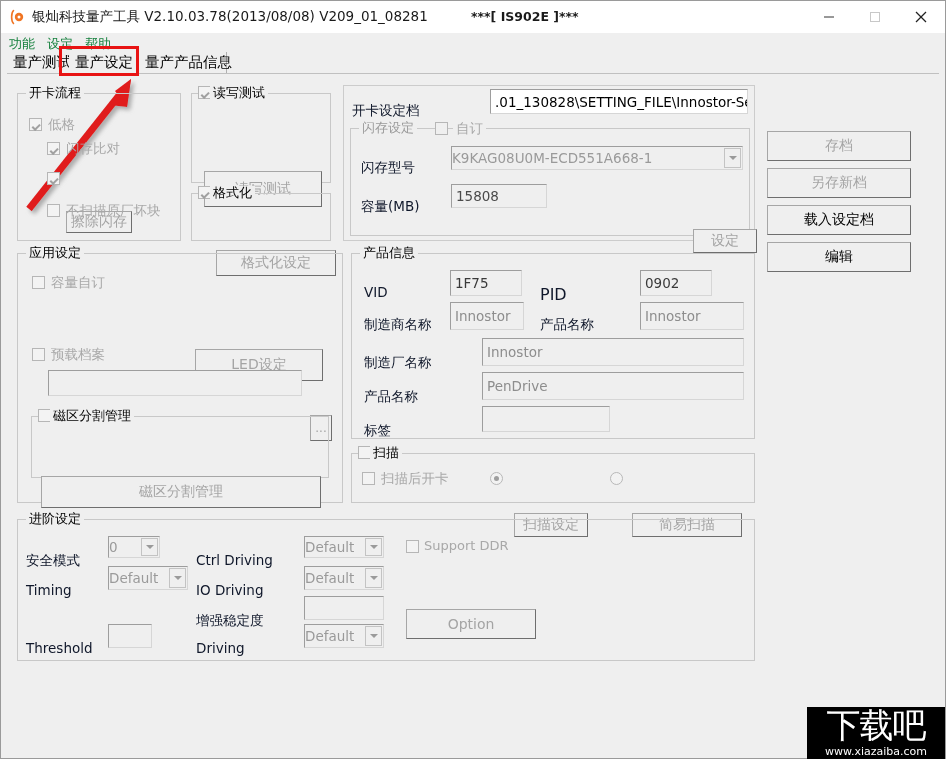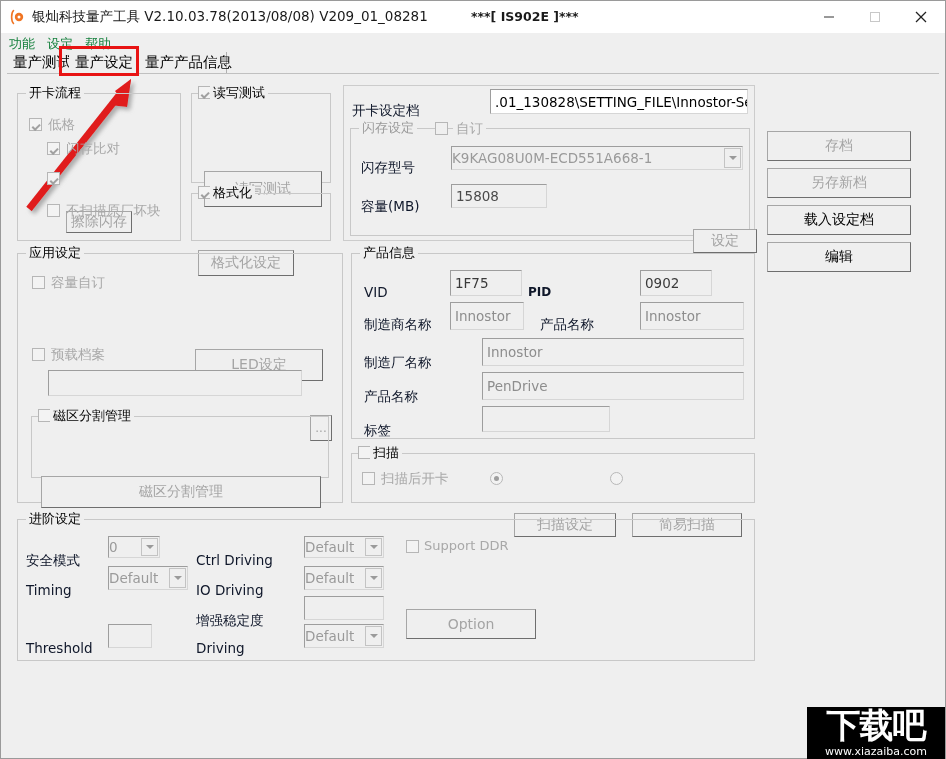--- a/index.html
+++ b/index.html
@@ -79,21 +79,21 @@
   
   .lb{position:absolute;font-size:13.5px;color:#0f172a;white-space:nowrap;margin-top:8px;}
 
   
   .rad{position:absolute;width:13px;height:13px;border-radius:50%;border:1px solid #b8b8b8;
        background:#f2f2f2;box-sizing:border-box;}
   .rad.on::after{content:"";position:absolute;left:3px;top:3px;width:5px;height:5px;border-radius:50%;background:#9e9e9e;}
 
   
   .wm{position:absolute;left:806px;top:706px;width:138px;height:52px;background:#000;overflow:hidden;}
-  .wm-cn{position:absolute;left:0;top:-2px;width:138px;text-align:center;font-size:34px;font-weight:bold;
+  .wm-cn{position:absolute;left:0;top:-2px;width:138px;text-align:center;font-size:34px;font-weight:normal;
          color:#fff;letter-spacing:-1px;line-height:40px;font-family:"DejaVu Sans","Liberation Sans",sans-serif;}
   .wm-url{position:absolute;left:0;bottom:1px;width:138px;text-align:center;font-size:11px;color:#fff;}
 </style>
 </head>
 <body>
 
 <div class="win">
 
   <div class="titlebar">
     <div class="app-icon">
@@ -172,21 +172,21 @@
       </div>
     <div class="gbl">读写测试</div>
     <div class="btn" style="left:12px;top:32px;width:118px;height:36px">读写测试</div>
   </div>
 
   <div class="gb gbcheck" style="left:190px;top:192px;width:140px;height:48px">
     <div class="gbcb">
         <div class="cb on" style="left:0;top:0"></div>
       </div>
     <div class="gbl">格式化</div>
-    <div class="btn" style="left:6px;top:11px;width:96px;height:26px">格式化设定</div>
+    <div class="btn" style="left:24px;top:11px;width:120px;height:26px">格式化设定</div>
   </div>
 
   <div class="gb" style="left:342px;top:84px;width:412px;height:156px;border-color:#cccccc">
     <div class="lb" style="left:8px;top:8px">开卡设定档</div>
     <div class="tf white" style="left:146px;top:3px;width:258px;height:25px">.01_130828\SETTING_FILE\Innostor-Setup.ini</div>
 
     <div class="gb gbcheck dis" style="left:6px;top:42px;width:400px;height:108px">
       <div class="gbl" style="left:8px">闪存设定</div>
       <div class="cb" style="left:84px;top:-7px;background:#efefef"></div>
       <div class="cbl" style="left:102px;top:-9px;background:#efefef;padding:0 3px">自订</div>
@@ -229,21 +229,21 @@
       <div class="gbl">磁区分割管理</div>
       <div class="btn" style="left:9px;top:14px;width:280px;height:32px">磁区分割管理</div>
     </div>
   </div>
 
   <div class="gb" style="left:350px;top:252px;width:404px;height:186px">
     <div class="gbl">产品信息</div>
 
     <div class="lb" style="left:12px;top:22px">VID</div>
     <div class="tf" style="left:98px;top:16px;width:72px;height:26px;color:#3a3a3a">1F75</div>
-    <div class="lb" style="left:176px;top:23px;font-weight:bold;font-size:12px">PID</div>
+    <div class="lb" style="left:188px;top:23px;font-weight:normal;font-size:16px">PID</div>
     <div class="tf" style="left:288px;top:16px;width:72px;height:26px;color:#3a3a3a">0902</div>
 
     <div class="lb" style="left:12px;top:54px">制造商名称</div>
     <div class="tf" style="left:98px;top:48px;width:74px;height:28px">Innostor</div>
     <div class="lb" style="left:188px;top:54px">产品名称</div>
     <div class="tf" style="left:288px;top:48px;width:104px;height:28px">Innostor</div>
 
     <div class="lb" style="left:12px;top:92px">制造厂名称</div>
     <div class="tf" style="left:130px;top:84px;width:262px;height:28px">Innostor</div>
 
@@ -257,21 +257,21 @@
   <div class="gb gbcheck" style="left:350px;top:452px;width:404px;height:50px">
     <div class="gbcb">
         <div class="cb" style="left:0;top:0"></div>
       </div>
     <div class="gbl">扫描</div>
 
     <div class="cb" style="left:10px;top:18px"></div>
     <div class="cbl" style="left:29px;top:16px">扫描后开卡</div>
 
     <div class="rad on" style="left:138px;top:18px"></div>
-    <div class="btn" style="left:162px;top:14px;width:102px;height:24px">扫描设定</div>
+    <div class="btn" style="left:162px;top:14px;width:74px;height:24px">扫描设定</div>
 
     <div class="rad" style="left:258px;top:18px"></div>
     <div class="btn" style="left:280px;top:14px;width:110px;height:24px">简易扫描</div>
   </div>
 
   <div class="gb" style="left:16px;top:518px;width:738px;height:142px">
     <div class="gbl">进阶设定</div>
 
     <div class="lb" style="left:8px;top:24px">安全模式</div>
     <div class="combo" style="left:90px;top:16px;width:52px;height:22px">

